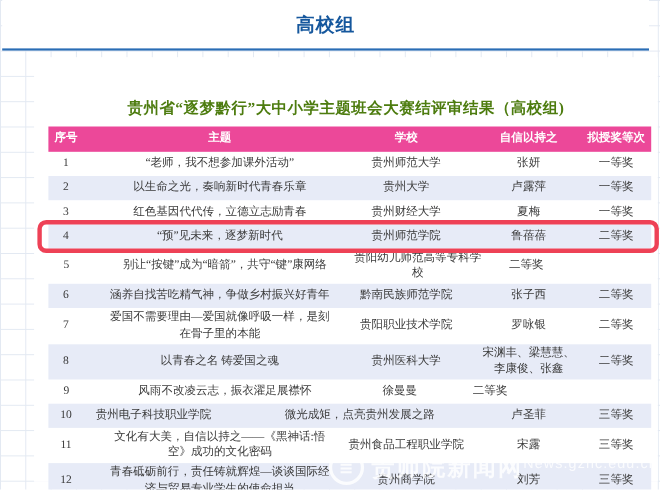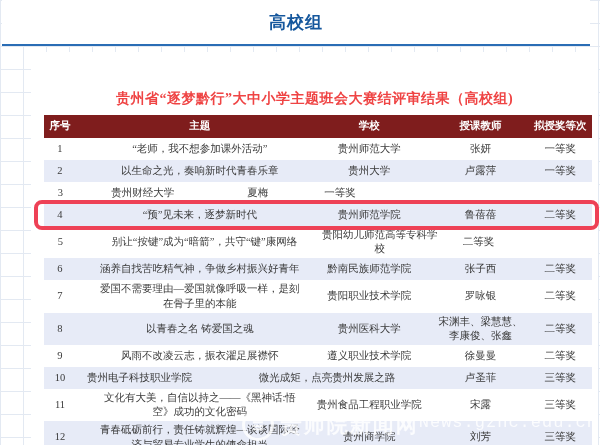--- a/index.html
+++ b/index.html
@@ -28,21 +28,21 @@
   }
 
   
   .content-panel{
     position:absolute; left:31px; top:52px; width:567px; height:386px;
     background:#ffffff;
   }
   .table-title{
     padding-top:38px;
     text-align:center;
-    font-size:14px; font-weight:bold; color:#ef4444;
+    font-size:14px; font-weight:bold; color:#4d7c0f;
     letter-spacing:0.5px;
   }
 
   .results-table{ margin:7px 6px 0 13px; }
 
   .tr{
     display:flex; width:100%;
     min-height:22px;
     align-items:stretch;
     position:relative;
@@ -53,21 +53,21 @@
     display:flex; align-items:center; justify-content:center;
     text-align:center; padding:2px 3px;
   }
   .c-no     { width:6%; }
   .c-theme  { width:40%;margin-left:18px; }
   .c-school { width:24%; }
   .c-teacher{ width:18%; }
   .c-award  { width:12%; }
 
   .thead{
-    background:#7f1d1d; color:#ffffff;
+    background:#ec4899; color:#ffffff;
     font-weight:bold; font-size:10.5px;
     min-height:23px;
     align-items:center;
   }
   .tbody .tr:nth-child(even){ background:#e7ebf7; }
 
   
   .tr.highlighted::after{
     content:"";
     position:absolute; left:-10px; right:-7px; top:-4px; bottom:-4px;
@@ -86,57 +86,58 @@
   }
   .wm-logo{
     width:32px; height:32px; border-radius:50%;
     border:3px solid rgba(255,255,255,0.82);
     display:flex; align-items:center; justify-content:center;
     font-size:16px; font-weight:bold;
     font-family:"DejaVu Sans", sans-serif;
   }
   .wm-text{ display:flex; flex-direction:row; line-height:1.05; }
   .wm-name{ font-size:21px; font-weight:bold; letter-spacing:2px; }
-  .wm-url { font-family:Liberation Mono, monospace; font-size:17px; letter-spacing:1px; }
+  .wm-url { font-family:Liberation Sans, sans-serif; font-size:13px; letter-spacing:1px; }
 </style>
 </head>
 <body>
 
 <div class="header-band">
   <div class="group-title">高校组</div>
 </div>
 
 <div class="content-panel">
   <div class="table-title">贵州省“逐梦黔行”大中小学主题班会大赛结评审结果（高校组)</div>
 
   <div class="results-table">
     <div class="tr thead">
       <div class="td c-no">序号</div>
       <div class="td c-theme">主题</div>
       <div class="td c-school">学校</div>
-      <div class="td c-teacher">授课教师</div>
+      <div class="td c-teacher">自信以持之</div>
       <div class="td c-award">拟授奖等次</div>
     </div>
     <div class="tbody">
         <div class="tr">
     <div class="td c-no">1</div>
     <div class="td c-theme">“老师，我不想参加课外活动”</div>
     <div class="td c-school">贵州师范大学</div>
     <div class="td c-teacher">张妍</div>
     <div class="td c-award">一等奖</div>
   </div>
         <div class="tr">
     <div class="td c-no">2</div>
     <div class="td c-theme">以生命之光，奏响新时代青春乐章</div>
     <div class="td c-school">贵州大学</div>
     <div class="td c-teacher">卢露萍</div>
     <div class="td c-award">一等奖</div>
   </div>
         <div class="tr">
     <div class="td c-no">3</div>
+    <div class="td c-theme">红色基因代代传，立德立志励青春</div>
     <div class="td c-school">贵州财经大学</div>
     <div class="td c-teacher">夏梅</div>
     <div class="td c-award">一等奖</div>
   </div>
         <div class="tr highlighted">
     <div class="td c-no">4</div>
     <div class="td c-theme">“预”见未来，逐梦新时代</div>
     <div class="td c-school">贵州师范学院</div>
     <div class="td c-teacher">鲁蓓蓓</div>
     <div class="td c-award">二等奖</div>
@@ -164,21 +165,20 @@
         <div class="tr">
     <div class="td c-no">8</div>
     <div class="td c-theme">以青春之名 铸爱国之魂</div>
     <div class="td c-school">贵州医科大学</div>
     <div class="td c-teacher">宋渊丰、梁慧慧、李康俊、张鑫</div>
     <div class="td c-award">二等奖</div>
   </div>
         <div class="tr">
     <div class="td c-no">9</div>
     <div class="td c-theme">风雨不改凌云志，振衣濯足展襟怀</div>
-    <div class="td c-school">遵义职业技术学院</div>
     <div class="td c-teacher">徐曼曼</div>
     <div class="td c-award">二等奖</div>
   </div>
         <div class="tr">
     <div class="td c-no">10</div>
     <div class="td c-school">贵州电子科技职业学院</div>
     <div class="td c-theme">微光成矩，点亮贵州发展之路</div>
     <div class="td c-teacher">卢圣菲</div>
     <div class="td c-award">三等奖</div>
   </div>

